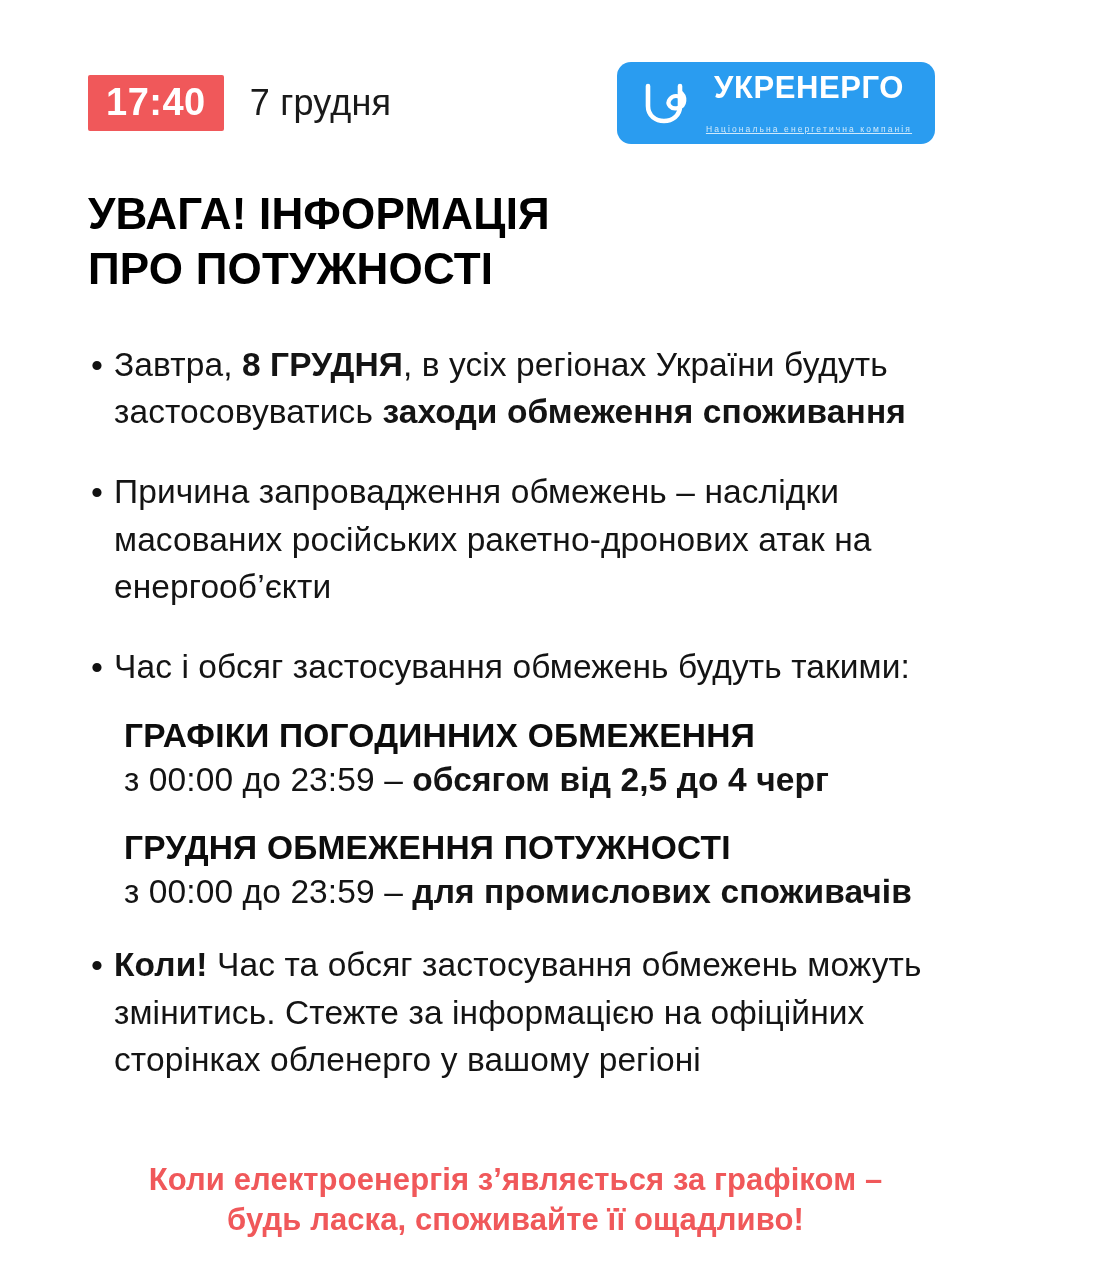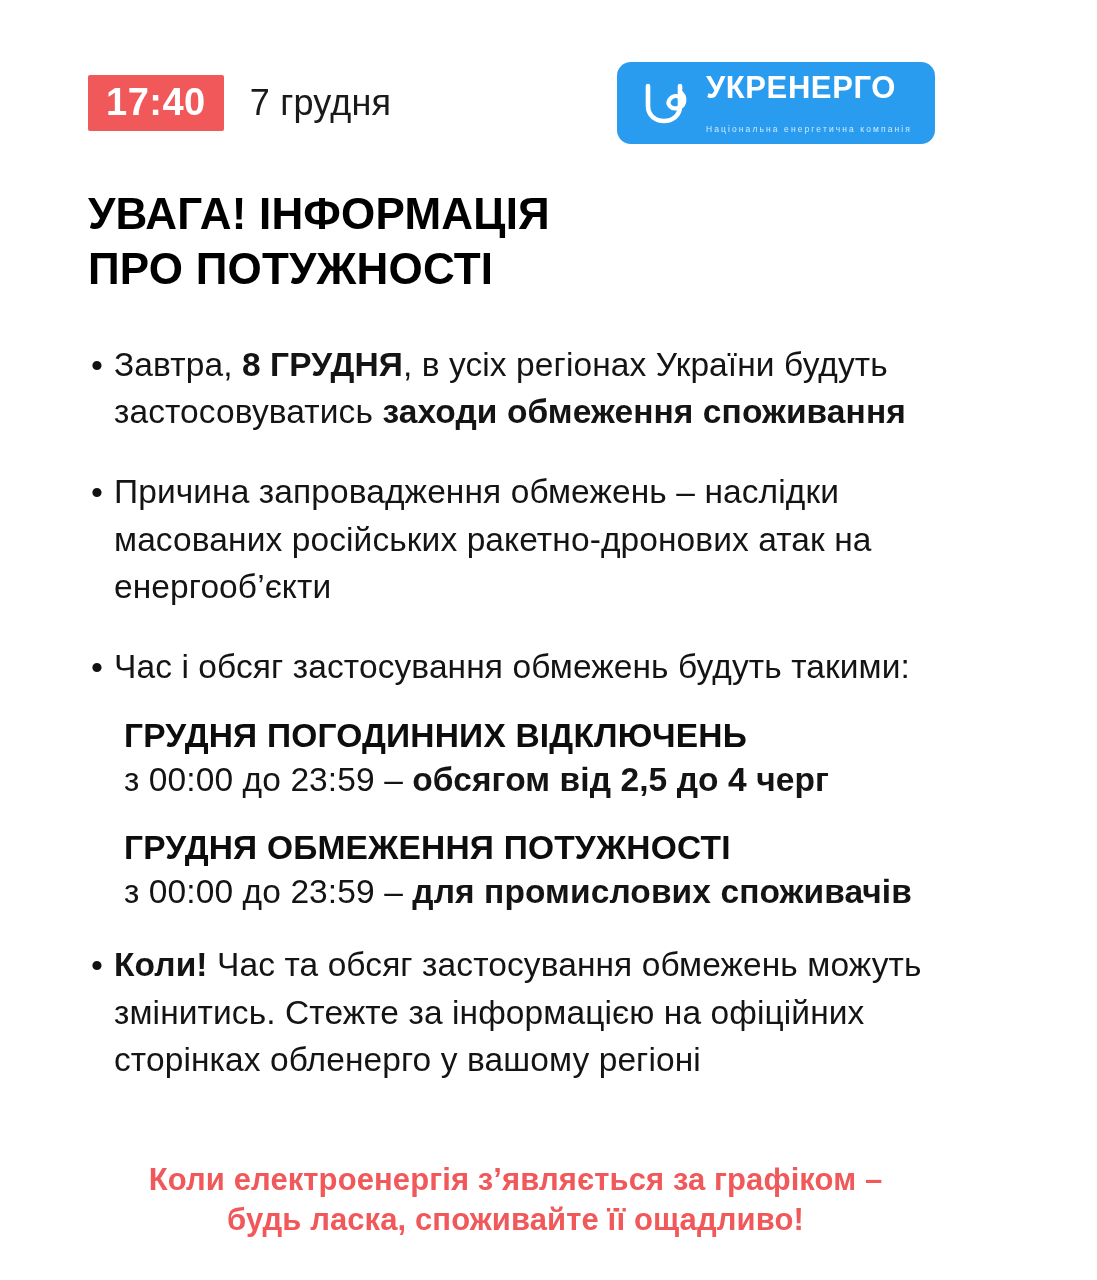--- a/index.html
+++ b/index.html
@@ -62,34 +62,35 @@
     box-sizing: border-box;
   }
   .logo-mark {
     width: 52px;
     height: 46px;
     display: block;
   }
   .logo-texts {
     display: flex;
     flex-direction: column;
-    align-items: flex-start;
+    align-items: center;
     line-height: 1;
   }
   .logo-title {
     color: #ffffff;
     font-size: 31px;
     font-weight: bold;
     letter-spacing: 0.6px;
   }
   .logo-sub {
     color: #cfe9fb;
     font-size: 8.5px;
     letter-spacing: 2.1px;
     margin-top: 22px;
+    text-decoration: underline;
   }
 
   
   .headline {
     padding: 42px 80px 0 88px;
     font-size: 44px;
     font-weight: bold;
     line-height: 1.26;
     letter-spacing: 0.2px;
     color: #000000;
@@ -200,21 +201,21 @@
       <span class="bullet-dot">•</span>
       <span class="bullet-text" id="b2"><span>Причина запровадження обмежень – наслідки масованих російських ракетно-дронових атак на енергооб’єкти</span></span>
     </div>
 
     <div class="bullet-row tight">
       <span class="bullet-dot">•</span>
       <span class="bullet-text" id="b3"><span>Час і обсяг застосування обмежень будуть такими:</span></span>
     </div>
 
     <div class="schedule-block">
-      <div class="schedule-title">ГРУДНЯ ПОГОДИННИХ ВІДКЛЮЧЕНЬ</div>
+      <div class="schedule-title">ГРАФІКИ ПОГОДИННИХ ОБМЕЖЕННЯ</div>
       <div class="schedule-detail">
         <span>з 00:00 до 23:59 – </span><b>обсягом від 2,5 до 4 черг</b>
       </div>
     </div>
 
     <div class="schedule-block">
       <div class="schedule-title">ГРУДНЯ ОБМЕЖЕННЯ ПОТУЖНОСТІ</div>
       <div class="schedule-detail">
         <span>з 00:00 до 23:59 – </span><b>для промислових споживачів</b>
       </div>

